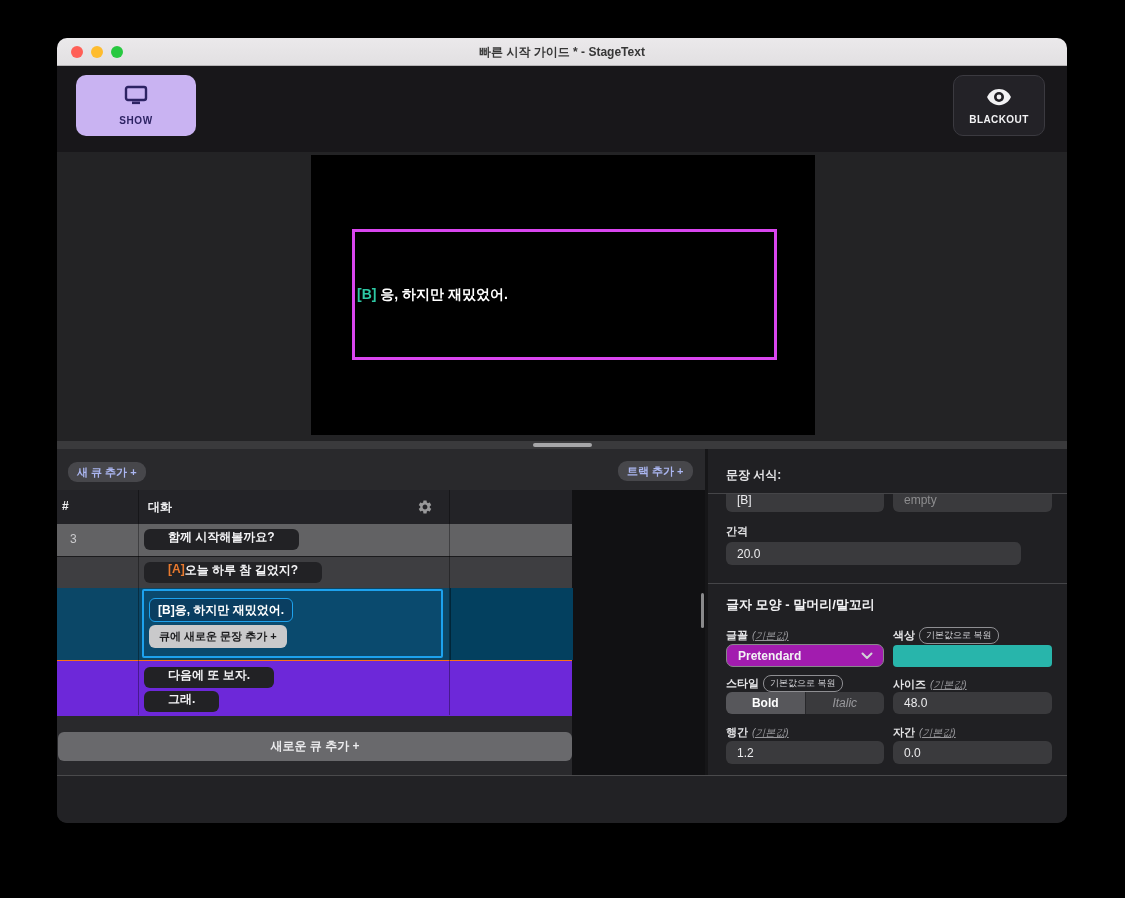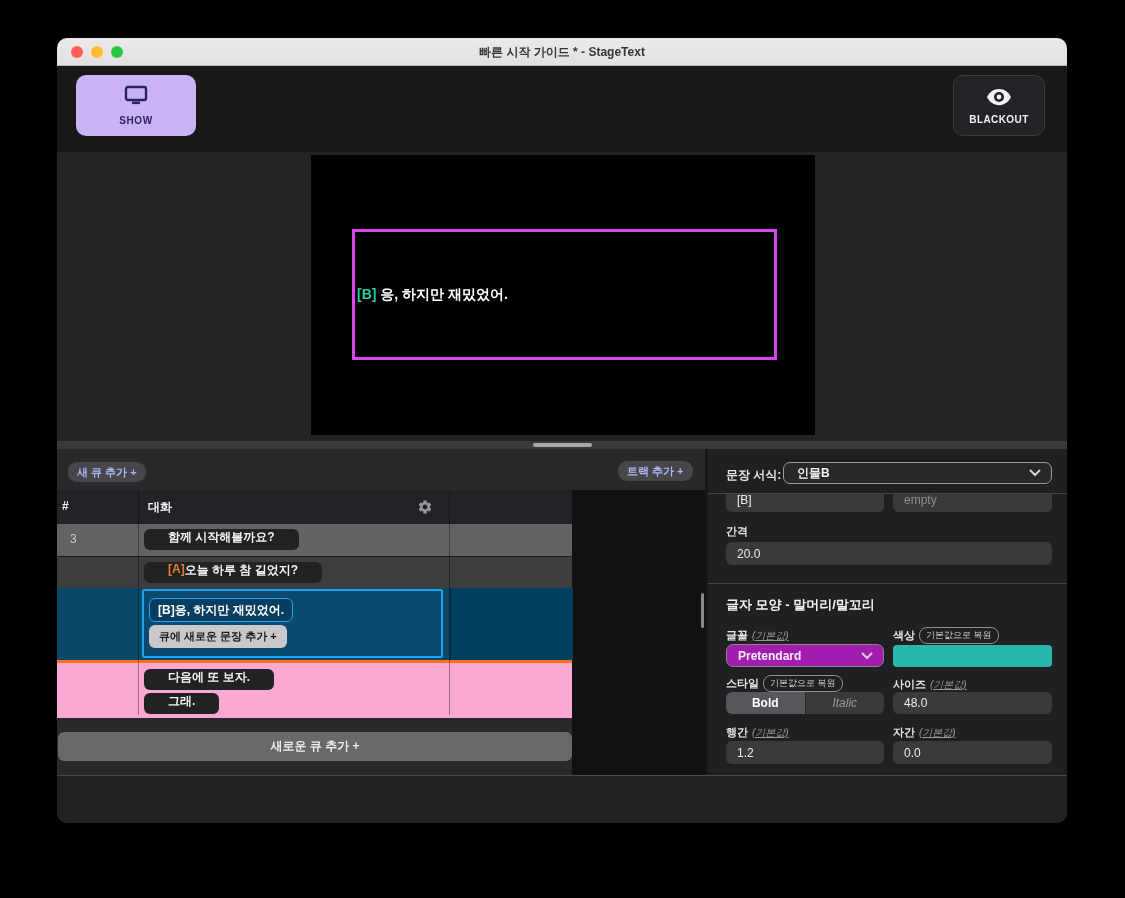--- a/index.html
+++ b/index.html
@@ -37,21 +37,21 @@
     font-size:11px;font-weight:bold;display:flex;align-items:center;padding:0 9px;}
   .table{position:absolute;left:0;top:41px;width:515px;height:236px;}
   .thead{position:absolute;left:0;top:0;width:515px;height:34px;background:#232327;color:#f0f0f2;}
   .thead .h1{position:absolute;left:5px;top:9px;font-size:12px;font-weight:bold;}
   .thead .h2{position:absolute;left:91px;top:9px;font-size:12px;font-weight:bold;}
   .gear{position:absolute;left:360px;top:9px;width:16px;height:16px;}
   .row{position:absolute;left:0;width:515px;}
   .r1{top:34px;height:32px;background:#626264;border-bottom:1px solid #1b1b1d;}
   .r2{top:67px;height:31px;background:#3e3e41;}
   .r3{top:98px;height:72px;background:#0b4767;}
-  .r4{top:170px;height:55px;background:#f9a8d4;border-top:3px solid #f97316;}
+  .r4{top:170px;height:55px;background:#6d28d9;border-top:1px solid #f97316;}
   .coldiv{position:absolute;top:0;width:1px;height:225px;background:rgba(0,0,0,.35);}
   .num{position:absolute;left:13px;top:8px;font-size:12px;color:#cbcbcd;}
   .chip{position:absolute;height:21px;border-radius:6px;background:#222225;color:#f3f3f5;
     font-size:12px;font-weight:600;display:flex;align-items:flex-start;padding:0 24px;white-space:nowrap;}
   .chip .taga{color:#e8792e;font-weight:bold;}
   .selbox{position:absolute;left:85px;top:1px;width:301px;height:69px;background:#0a4a6e;
     border:2px solid #1da2ee;border-radius:2px;box-sizing:border-box;}
   .selchip{position:absolute;left:5px;top:7px;height:22px;border-radius:6px;background:#0a3e61;
     border:1.5px solid #1da2ee;color:#fff;font-size:12px;font-weight:bold;display:flex;align-items:center;padding:0 8px;white-space:nowrap;}
   .addsentence{position:absolute;left:5px;top:34px;height:23px;border-radius:6px;background:#c9c9cb;
@@ -185,35 +185,29 @@
     </div>
 
     <div class="scrollthumb"></div>
     <div class="newcue">새로운 큐 추가 +</div>
   </div>
 
   <div class="abs vdiv"></div>
 
   <div class="abs rightpanel">
     <div class="rp-label" style="left:18px;top:18px;font-size:12px;">문장 서식:</div>
-    <div class="dropdown" style="left:75px;top:13px;width:269px;height:22px;">
-      <span class="val">인물B</span>
-      <svg width="12" height="8" viewBox="0 0 12 8">
-          <path d="M1.5 1.5L6 6l4.5-4.5" fill="none" stroke="#d2d2d6" stroke-width="2" stroke-linecap="round" stroke-linejoin="round"></path>
-        </svg>
-    </div>
     <div class="hr" style="top:44px;"></div>
 
     <div class="clipwrap">
       <input class="field" style="left: 18px; top: -6px; width: 158px; height: 24px;" readonly="" value="[B]">
       <input class="field" style="left: 185px; top: -6px; width: 159px; height: 24px;" readonly="" placeholder="empty">
     </div>
 
     <div class="rp-label" style="left:18px;top:75px;">간격</div>
-    <input class="field" style="left: 18px; top: 93px; width: 326px; height: 23px;" readonly="" value="20.0">
+    <input class="field" style="left: 18px; top: 93px; width: 295px; height: 23px;" readonly="" value="20.0">
 
     <div class="hr" style="top:134px;"></div>
     <div class="sectitle">글자 모양 - 말머리/말꼬리</div>
 
     <div class="rp-label" style="left:18px;top:179px;"><span>글꼴</span><span class="hint">(기본값)</span></div>
     <div class="rp-label" style="left:185px;top:179px;"><span>색상</span><span class="badge">기본값으로 복원</span></div>
 
     <div class="dropdown" style="left:18px;top:195px;width:158px;height:23px;border-color:#88888a;background:#a21caf;">
       <span class="val" style="padding-left:11px;">Pretendard</span>
       <svg width="12" height="8" viewBox="0 0 12 8">

